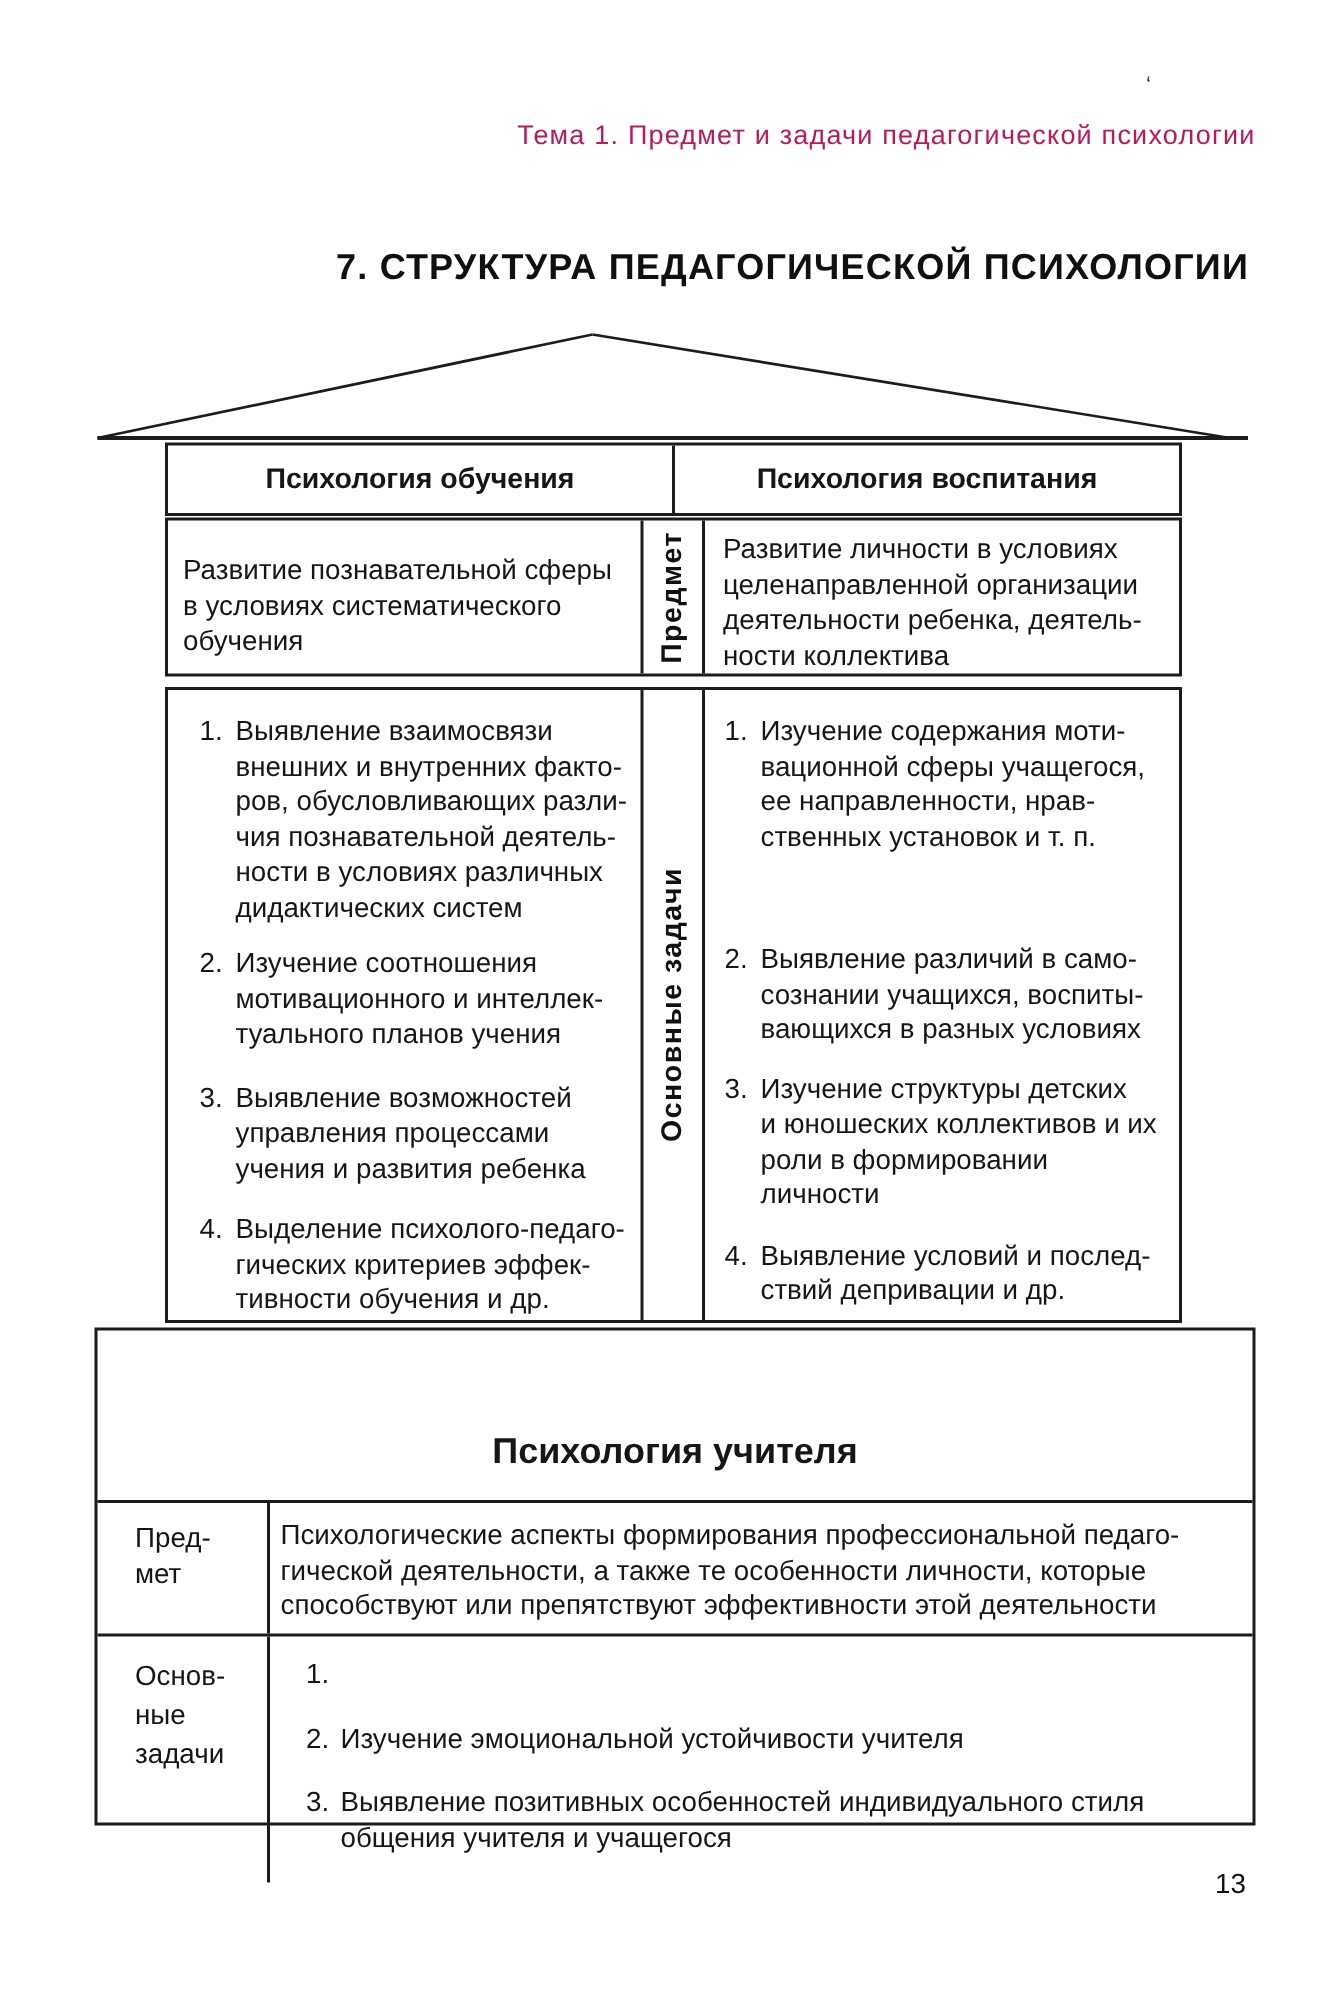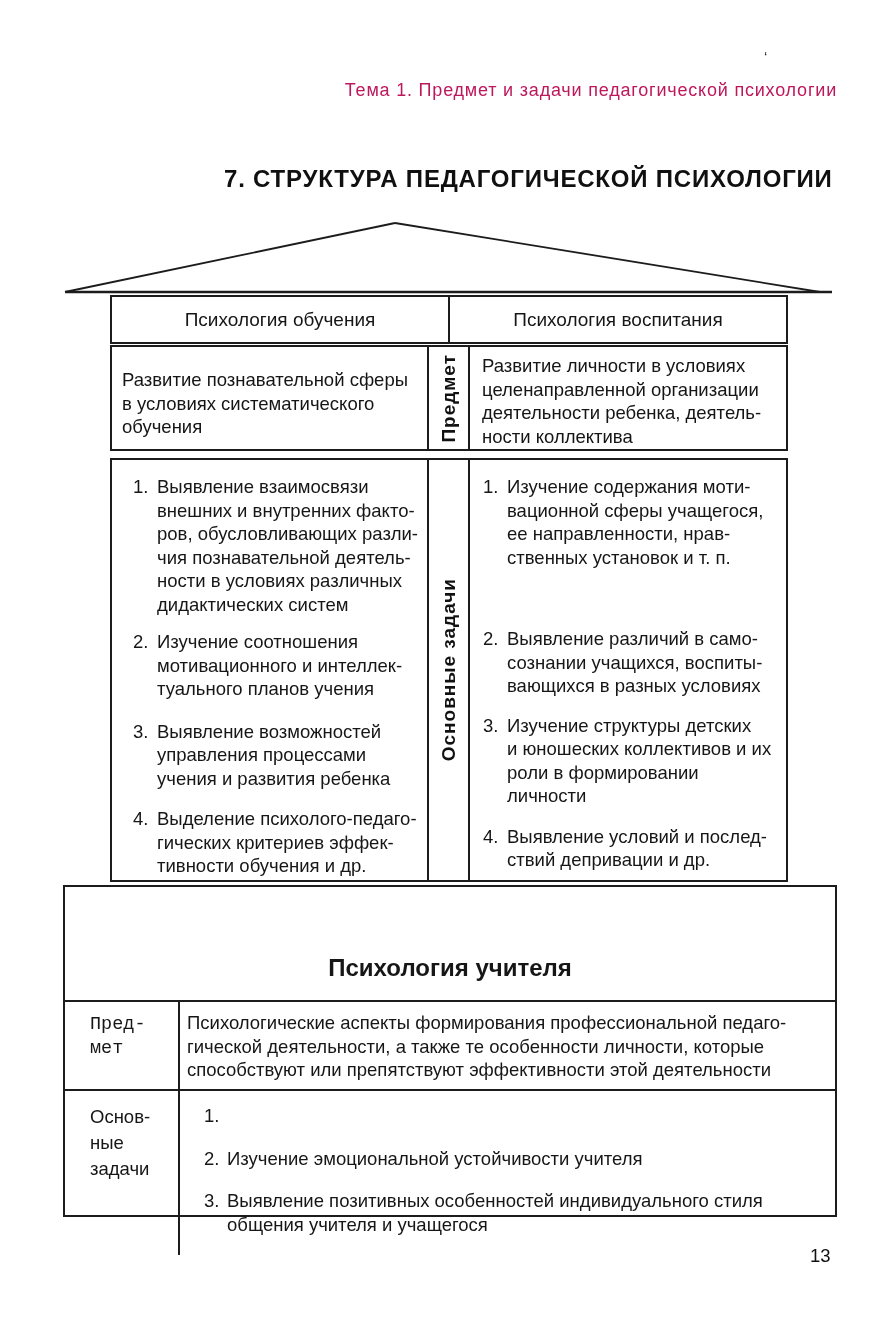--- a/index.html
+++ b/index.html
@@ -14,21 +14,21 @@
   .scan-artifact{position:absolute;top:48px;left:764px;font-size:15px;color:#2a2a2a;}
   .page-title{
     position:absolute;top:165px;left:195px;font-size:24px;font-weight:bold;
     letter-spacing:.8px;color:#101010;white-space:nowrap;margin-left:29px;
   }
   .roof{position:absolute;top:215px;left:58px;}
   
   .box{position:absolute;border:2px solid #1c1c1c;box-sizing:border-box;background:#fff;}
   .ut-header{left:110px;top:295px;width:678px;height:49px;display:flex;}
   .ut-header .hcell{display:flex;align-items:center;justify-content:center;
-    font-weight:normal;font-size:19px;}
+    font-weight:bold;font-size:19px;}
   .ut-header .hcell.left{width:336px;border-right:2px solid #1c1c1c;}
   .ut-header .hcell.right{flex:1;}
   .ut-predmet{left:110px;top:345px;width:678px;height:106px;display:flex;}
   .ut-tasks{left:110px;top:458px;width:678px;height:424px;display:flex;}
   .col-left{width:317px;border-right:2px solid #1c1c1c;box-sizing:border-box;}
   .col-mid{width:41px;border-right:2px solid #1c1c1c;box-sizing:border-box;
     display:flex;align-items:center;justify-content:center;}
   .col-right{flex:1;}
   .vlabel{
     writing-mode:vertical-rl;transform:rotate(180deg);
@@ -51,21 +51,21 @@
   .tasks-cell.right-pad .task:nth-child(3){margin-bottom:17px;}
   
   .tt{left:63px;top:885px;width:774px;height:332px;display:flex;flex-direction:column;}
   .tt-header{height:65px;border-bottom:2px solid #1c1c1c;display:flex;
     align-items:center;justify-content:center;font-weight:bold;font-size:24px;flex:none;margin-top:48px;}
   .tt-row{display:flex;}
   .tt-predmet{height:87px;border-bottom:2px solid #1c1c1c;flex:none;}
   .tt-tasksrow{flex:1;}
   .tt-label{width:115px;border-right:2px solid #1c1c1c;box-sizing:border-box;
     font-size:18.5px;white-space:pre-line;}
-  .tt-predmet .tt-label{padding:11px 2px 10px 25px;line-height:23.5px;font-family:Liberation Mono, monospace;}
+  .tt-predmet .tt-label{padding:11px 2px 10px 25px;line-height:23.5px;}
   .tt-tasksrow .tt-label{padding:13px 2px 0 25px;line-height:26px;}
   .tt-content{flex:1;}
   .tt-predmet .tt-content{padding:9px 8px 0 7px;font-size:18.5px;line-height:23.5px;white-space:pre-line;}
   .tt-tasksrow .tt-content{padding:13px 6px 0 24px;}
   .tt-tasksrow .task{margin-bottom:19px;}
   .tt-tasksrow .task .num{width:23px;}
   .page-number{position:absolute;left:810px;top:1245px;font-size:18.5px;color:#111;}
 </style>
 </head>
 <body>

